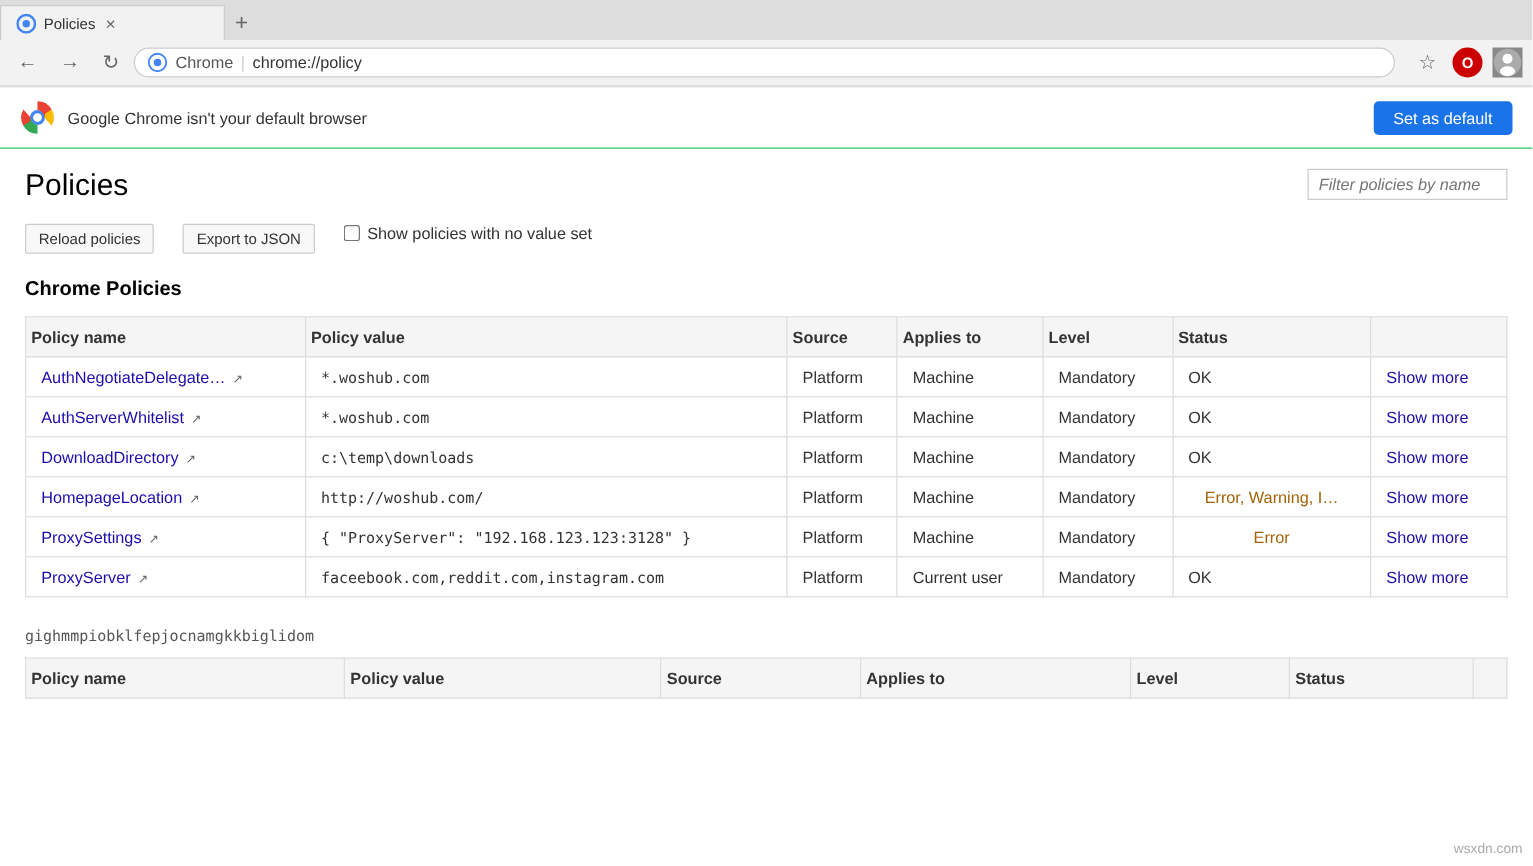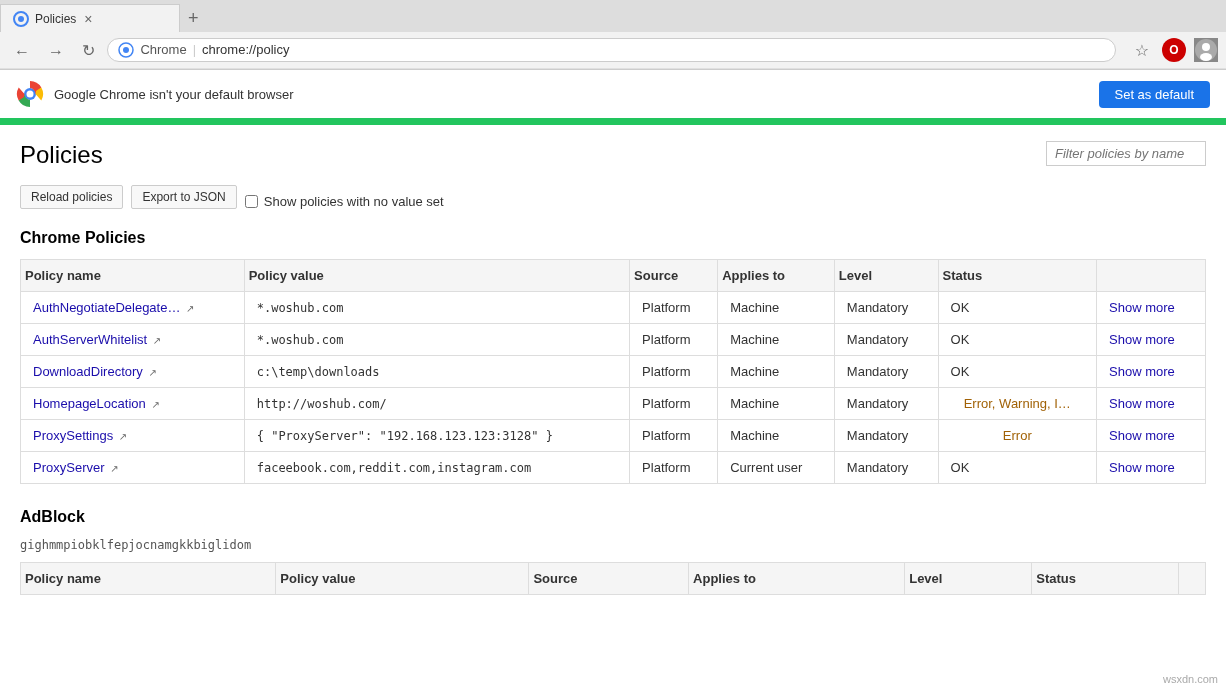--- a/index.html
+++ b/index.html
@@ -11,33 +11,33 @@
     .tab { display: flex; align-items: center; background: #f2f2f2; border: 1px solid #ccc; border-bottom: none; padding: 4px 12px; height: 28px; min-width: 180px; font-size: 12px; cursor: pointer; position: relative; }
     .tab .close-btn { margin-left: 8px; color: #666; font-size: 14px; cursor: pointer; }
     .tab-new { padding: 4px 8px; color: #666; cursor: pointer; font-size: 18px; line-height: 20px; }
     .nav-bar { display: flex; align-items: center; padding: 6px 8px; background: #f2f2f2; gap: 6px; border-bottom: 1px solid #e0e0e0; }
     .nav-btn { background: none; border: none; cursor: pointer; color: #666; font-size: 16px; padding: 2px 6px; border-radius: 50%; }
     .address-bar { flex: 1; display: flex; align-items: flex-start; background: #fff; border: 1px solid #ccc; border-radius: 12px; padding: 3px 10px; font-size: 13px; gap: 6px; }
     .nav-icons { display: flex; align-items: center; gap: 8px; margin-left: 8px; }
     .nav-icon { width: 24px; height: 24px; display: flex; align-items: center; justify-content: center; cursor: pointer; color: #666; font-size: 16px; }
 
     
-    .default-banner { display: flex; align-items: center; padding: 10px 16px; border-bottom: 7px solid #22c55e; background: #fff; gap: 10px; }
+    .default-banner { display: flex; align-items: center; padding: 10px 16px; border-bottom: 1px solid #22c55e; background: #fff; gap: 10px; }
     .chrome-logo { width: 28px; height: 28px; }
     .banner-text { font-size: 13px; color: #333; flex: 1; }
     .set-default-btn { background: #1a73e8; color: #fff; border: none; border-radius: 4px; padding: 6px 16px; font-size: 13px; cursor: pointer; text-align: center; }
 
     
     .page-content { padding: 16px 20px; }
     .page-header { display: flex; align-items: flex-start; justify-content: space-between; margin-bottom: 16px; }
     .page-title { font-size: 24px; font-weight: normal; color: #000; }
     .filter-input { border: 1px solid #ccc; padding: 4px 8px; font-size: 13px; width: 160px; color: #999; font-style: italic; }
 
     
-    .toolbar { display: flex; align-items: flex-end; gap: 8px; margin-bottom: 20px; }
+    .toolbar { display: flex; align-items: flex-start; gap: 23px; margin-bottom: 20px; }
     .toolbar-btn { background: #f8f8f8; border: 1px solid #ccc; padding: 4px 10px; font-size: 12px; cursor: pointer; color: #333; border-radius: 2px; }
     .checkbox-wrapper { display: flex; align-items: center; gap: 6px; font-size: 13px; cursor: pointer; }
     .checkbox-wrapper input { cursor: pointer; }
 
     
     .section-title { font-size: 16px; font-weight: bold; margin-bottom: 12px; color: #000; }
     .section { margin-bottom: 24px; }
 
     
     .policy-table { width: 100%; border-collapse: collapse; border: 1px solid #ddd; }
@@ -230,21 +230,20 @@
     <td class="">OK</td>
     <td>
       <a href="#" class="show-more-link">Show more</a>
     </td>
   </tr>
         </tbody>
     </table>
   </div>
 
   <div class="section">
-    <h2 class="section-title">AdBlock</h2>
     <div class="adblock-id">gighmmpiobklfepjocnamgkkbiglidom</div>
 
     <table class="policy-table">
       <thead>
         <tr>
           <th>Policy name</th>
           <th>Policy value</th>
           <th>Source</th>
           <th>Applies to</th>
           <th>Level</th>

